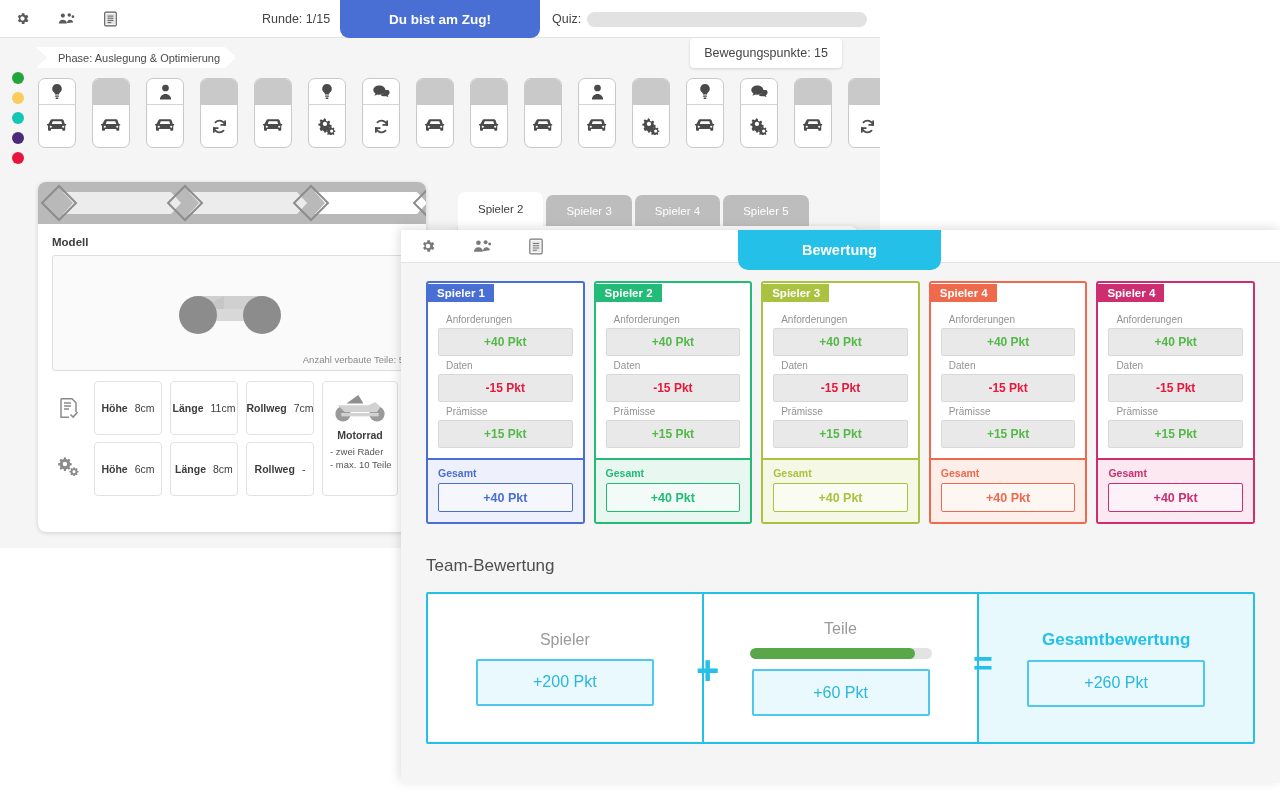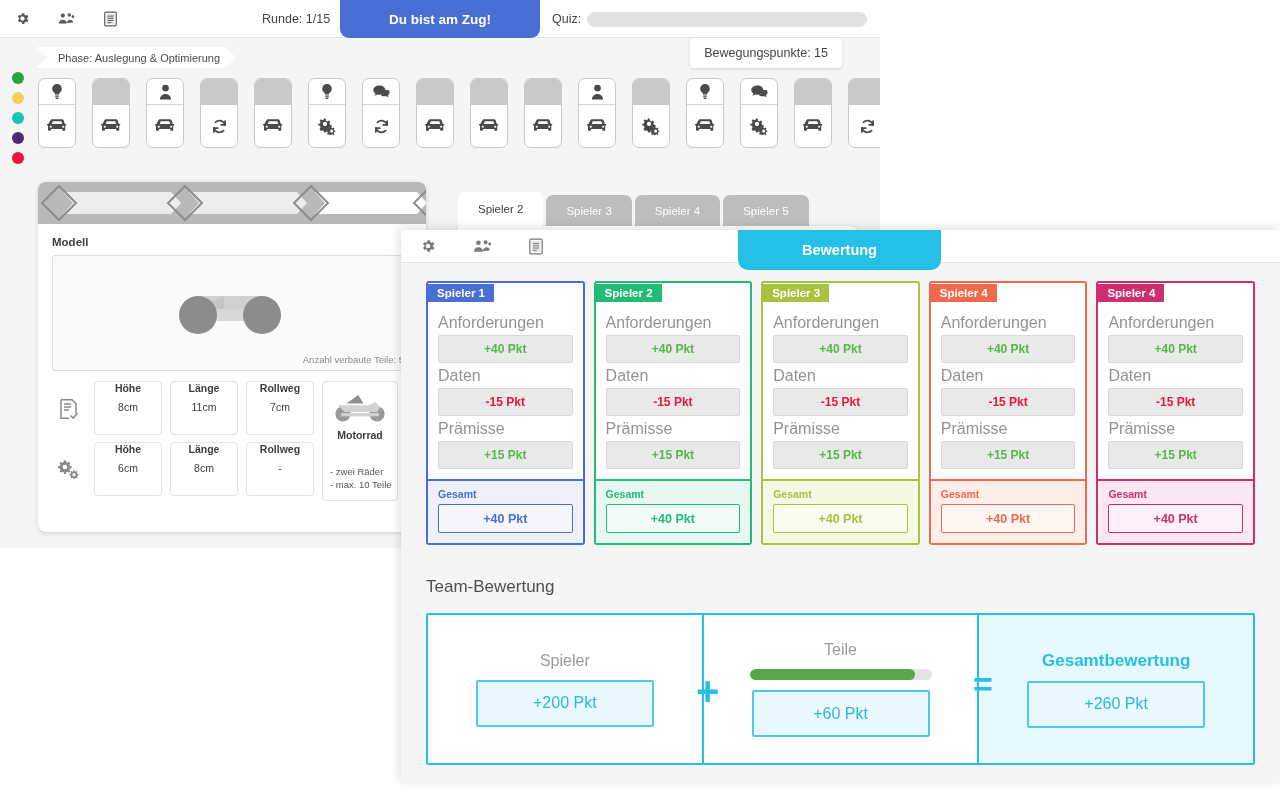--- a/index.html
+++ b/index.html
@@ -113,32 +113,32 @@
     display: flex; margin-top: 10px; gap: 8px; align-items: stretch;
   }
   .spec-iconcol {
     width: 34px; display: flex; flex-direction: column; justify-content: space-around;
     align-items: center; color: #8a8a8a;
   }
   .spec-grid { display: flex; flex-direction: column; gap: 7px; }
   .spec-row { display: flex; gap: 8px; }
   .spec-cell {
     width: 68px; height: 54px; border: 1px solid #e2e2e2; border-radius: 4px;
-    background: #fff; display: flex; flex-direction: column; align-items: center;
-    gap: 7px;
+    background: #fff; display: flex; align-items: center;
+    justify-content: center; gap: 7px;
   }
   .spec-k { font-size: 10.5px; font-weight: bold; color: #3d3d3d; }
   .spec-v { font-size: 10.5px; color: #3d3d3d; }
   .goal-cell {
     width: 76px; border: 1px solid #e2e2e2; border-radius: 4px; background: #fff;
     display: flex; flex-direction: column; align-items: center; padding: 8px 4px;
     gap: 5px;
   }
   .goal-name { font-size: 10.5px; font-weight: bold; color: #3d3d3d; }
-  .goal-reqs { font-size: 9.5px; color: #555; line-height: 1.35; align-self: flex-start; padding-left: 3px; margin-top: 20px; }
+  .goal-reqs { font-size: 9.5px; color: #555; line-height: 1.35; align-self: flex-start; padding-left: 3px; }
 
   
   .tabs-wrap { position: absolute; left: 458px; top: 192px; width: 400px; }
   .tabstrip { display: flex; align-items: flex-end; }
   .tab {
     height: 31px; padding: 0 20px; background: #bdbdbd; color: #fff;
     font-size: 11.5px; border-top-left-radius: 7px; border-top-right-radius: 7px;
     display: flex; align-items: center; margin-right: 3px;
   }
   .tab.active { background: #fff; color: #3d3d3d; height: 34px; }
@@ -174,21 +174,21 @@
   .pcard {
     flex: 1; background: #fff; border: 2px solid #ccc; border-radius: 3px;
     display: flex; flex-direction: column; overflow: hidden;
   }
   .pcard-head { padding: 0; }
   .pcard-tag {
     display: inline-block; padding: 3px 9px; color: #fff;
     font-size: 11.5px; font-weight: bold;
   }
   .pcard-main { padding: 8px 10px 10px 10px; }
-  .crit-label { font-size: 16px; color: #939393; margin: 4px 0 3px 0; }
+  .crit-label { font-size: 10px; color: #939393; margin: 4px 0 3px 8px; }
   .crit-box {
     height: 28px; background: #e9e9e9; border: 1px solid #d8d8d8; border-radius: 2px;
     display: flex; align-items: center; justify-content: center;
     font-size: 12px; font-weight: bold;
   }
   .pos { color: #54b948; }
   .neg { color: #e8183c; }
   .pcard-foot { padding: 7px 10px 10px 10px; border-top: 2px solid #ccc; }
   .total-label { font-size: 10.5px; font-weight: bold; margin-bottom: 4px; }
   .total-box {

